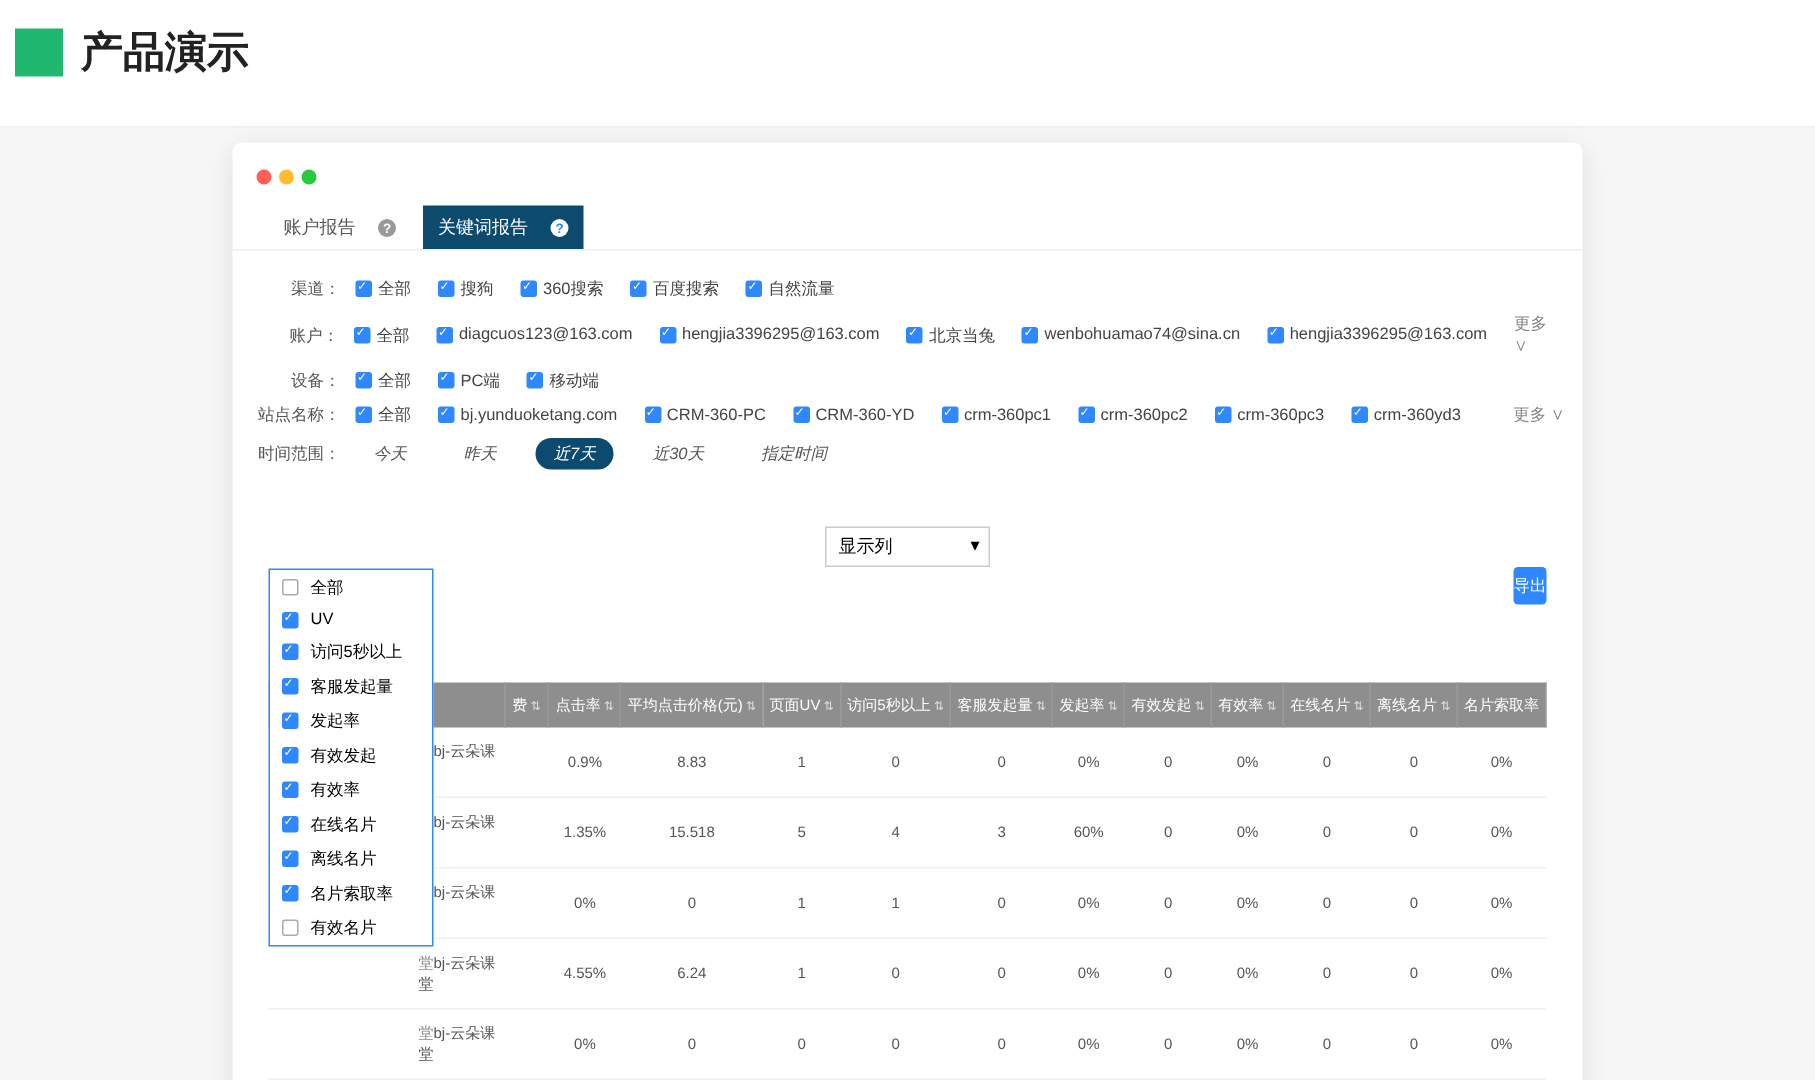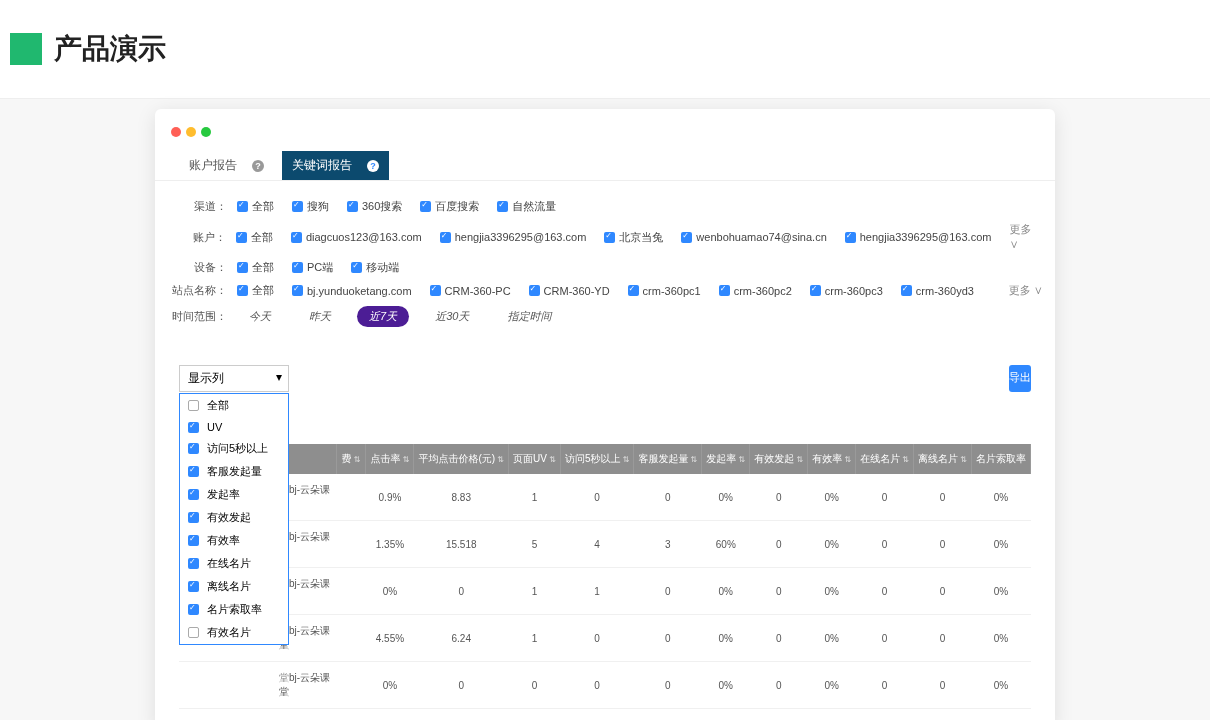--- a/index.html
+++ b/index.html
@@ -1,17 +1,17 @@
 <!DOCTYPE html>
 <html><head>
   <meta charset="utf-8">
   <style>
     * { margin: 0; padding: 0; box-sizing: border-box; font-family: "Microsoft YaHei", sans-serif; }
     body { background: #f7f7f7; width: 1210px; height: 720px; overflow: hidden; }
-    .page-header { display:flex; align-items:center; padding: 30px 0 30px 10px; background:#fff; border-bottom:1px solid #eee; margin-bottom:10px;}
+    .page-header { display:flex; align-items:center; padding: 16px 0 30px 10px; background:#fff; border-bottom:1px solid #eee; margin-bottom:10px;}
     .accent-block { width: 32px; height: 32px; background: #20b86f; margin-right:12px;}
     .page-title { font-size: 28px; font-weight: bold; color:#222; margin-right:18px;}
     .page-subtitle { font-size: 24px; color:#888; }
     .card { background:#fff; width:900px; margin:0 auto; border-radius:6px; box-shadow:0 4px 20px rgba(0,0,0,.1); padding:12px 0 20px; position:relative;}
     .win-dots { display:flex; gap:5px; padding:6px 16px 14px; }
     .dot{width:10px;height:10px;border-radius:50%;}
     .dot.red{background:#ff5f56;}
     .dot.yellow{background:#ffbd2e;}
     .dot.green{background:#27c93f;}
     .tabs { padding:0 24px; border-bottom:1px solid #eee; display:flex; gap:8px; align-items:flex-end; font-size:12px;}
@@ -27,22 +27,22 @@
     .filter-label { width:60px; text-align:right; margin-right:10px; color:#555;}
     .chk-item { display:flex; align-items:center; margin-right:18px; white-space:nowrap;}
     .chk { width:11px; height:11px; background:#2f88ff; border-radius:2px; margin-right:4px; position:relative;}
     .chk::after{content:"✓";color:#fff;font-size:8px;position:absolute;top:-1px;left:1px;}
     .chk.empty{background:#fff;border:1px solid #aaa;}
     .chk.empty::after{content:"";}
     .more { margin-left:auto; color:#888; font-size:11px; cursor:pointer;}
     .more::after{content:" ∨";}
     .pill-row { display:flex; gap:14px; align-items:flex-start;font-style:italic;}
     .pill { padding:3px 12px; border-radius:12px; font-size:11px; cursor:pointer; color:#555;}
-    .pill.active { background:#4c1d95; color:#fff;}
-    .toolbar { display:flex; padding:20px 24px 6px; position:relative;}
+    .pill.active { background:#0c4a6e; color:#fff;}
+    .toolbar { display:flex; padding:20px 24px 6px; align-items:center; position:relative;flex-direction:column;}
     .col-select { width:110px; border:1px solid #ccc; font-size:12px; padding:4px 8px; background:#fff; position:relative; cursor:pointer;}
     .col-select::after{content:"▾";position:absolute;right:6px;}
     .export-btn { margin-left:auto; background:#2f88ff; color:#fff; font-size:11px; padding:5px 0; border-radius:3px; cursor:pointer;}
     .dropdown { position:absolute; left:24px; top:48px; width:110px; background:#fff; border:1px solid #2f88ff; font-size:11px; z-index:10;}
     .dd-item { padding:4px 8px; display:flex; align-items:center; gap:4px; cursor:pointer;}
     table { width:calc(100% - 0px); border-collapse:collapse; font-size:10px; margin-top:46px;}
     th { background:#8e8e8e; color:#fff; padding:8px 4px; font-weight:normal; border-right:1px solid #9a9a9a; white-space:nowrap;}
     .sort::after{content:" ⇅";font-size:8px;opacity:.7;}
     td { padding:9px 4px; text-align:center; border-bottom:1px solid #f0f0f0; color:#555;}
     .table-wrap{overflow:hidden; padding:0 24px 0 24px; position:relative;}

